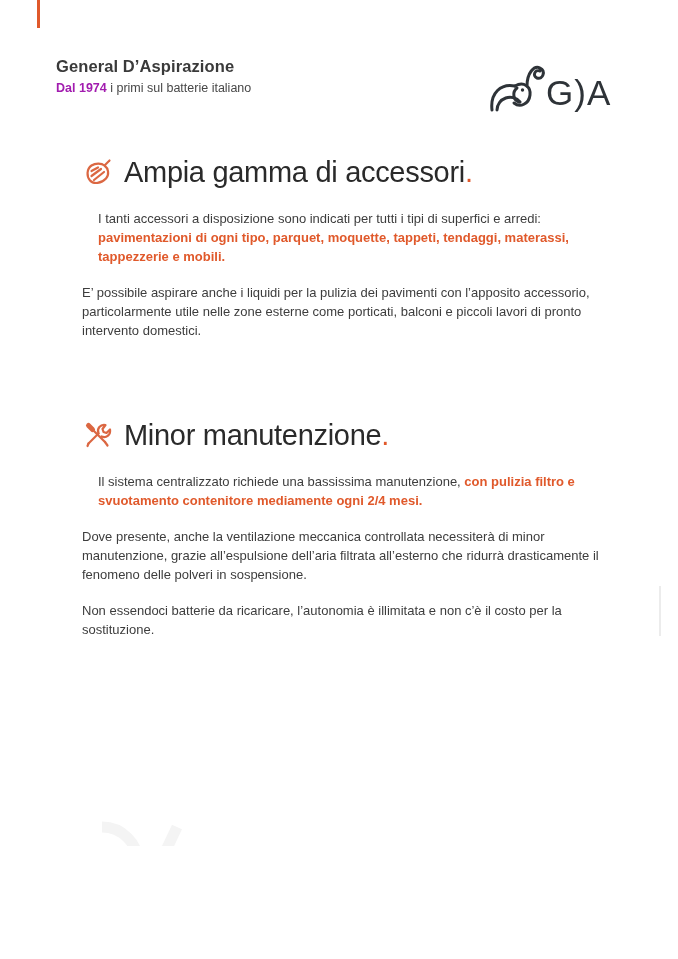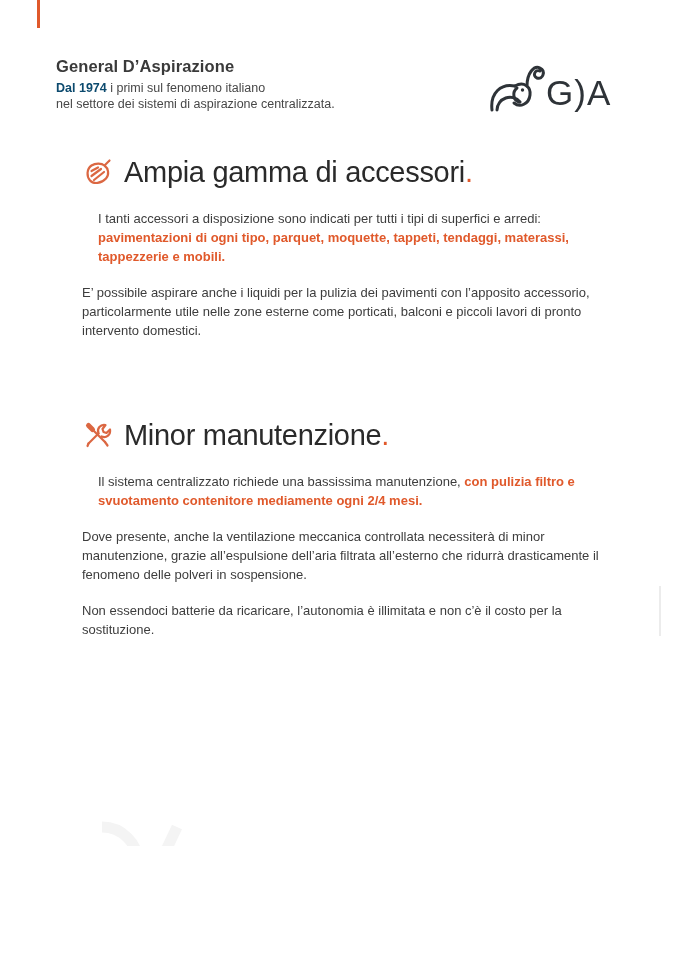--- a/index.html
+++ b/index.html
@@ -6,21 +6,21 @@
   .page{
     position:relative;width:678px;height:846px;background:#ffffff;overflow:hidden;
     font-family:"Liberation Sans","DejaVu Sans",sans-serif;color:#3d3d3d;
   }
   .top-tick{position:absolute;left:37px;top:0;width:3px;height:28px;background:#E0592B;}
 
   
   .header{position:absolute;left:56px;top:57px;}
   .company{font-size:16.5px;font-weight:700;color:#3a3a3a;letter-spacing:0.1px;margin-bottom:4px;}
   .tagline{font-size:12.5px;line-height:16px;color:#474747;}
-  .hl-bold{color:#0c4a6e;font-weight:700;}
+  .hl-bold{color:#a21caf;font-weight:700;}
 
   .logo{position:absolute;left:486px;top:60px;width:132px;height:56px;}
   .logo svg{display:block;width:132px;height:56px;}
   .logo-letters{font-family:"Liberation Sans","DejaVu Sans",sans-serif;font-size:35px;fill:#2e3338;letter-spacing:1px;}
 
   
   .content{position:absolute;left:82px;top:155px;width:531px;}
   .section-head{display:flex;align-items:center;gap:11px;height:34px;}
   .section-head .icon{width:31px;height:31px;flex:0 0 auto;}
   .section-head .icon svg{display:block;width:31px;height:31px;}
@@ -49,22 +49,21 @@
 </style>
 </head>
 <body>
 
 <div class="page">
 
   <div class="top-tick"></div>
 
   <div class="header">
     <div class="company">General D’Aspirazione</div>
-    <div class="tagline"><span class="hl-bold">Dal 1974</span><span> i primi sul fenomeno italiano</span></div>
-    <div class="tagline">nel settore dei sistemi di aspirazione centralizzata.</div>
+    <div class="tagline"><span class="hl-bold">Dal 1974</span><span> i primi sul batterie italiano</span></div>
   </div>
 
   <div class="logo">
     <svg viewBox="0 0 132 56">
       <g fill="none" stroke="#2e3338" stroke-width="3" stroke-linecap="round">
         <path d="M6 50 C4 33 15 23 29 26"></path>
         <path d="M11 50 A13 13 0 0 1 34 42"></path>
         <path d="M29 26 C38 21 45 27 44 35 C43 44 34 48 28 43"></path>
         <path d="M31 28 C26 32 27 40 33 42"></path>
         <path d="M41 26 C41 13 48 5 54 8 C60 11 57 20 51 18 C46 16 49 9 54 11"></path>

